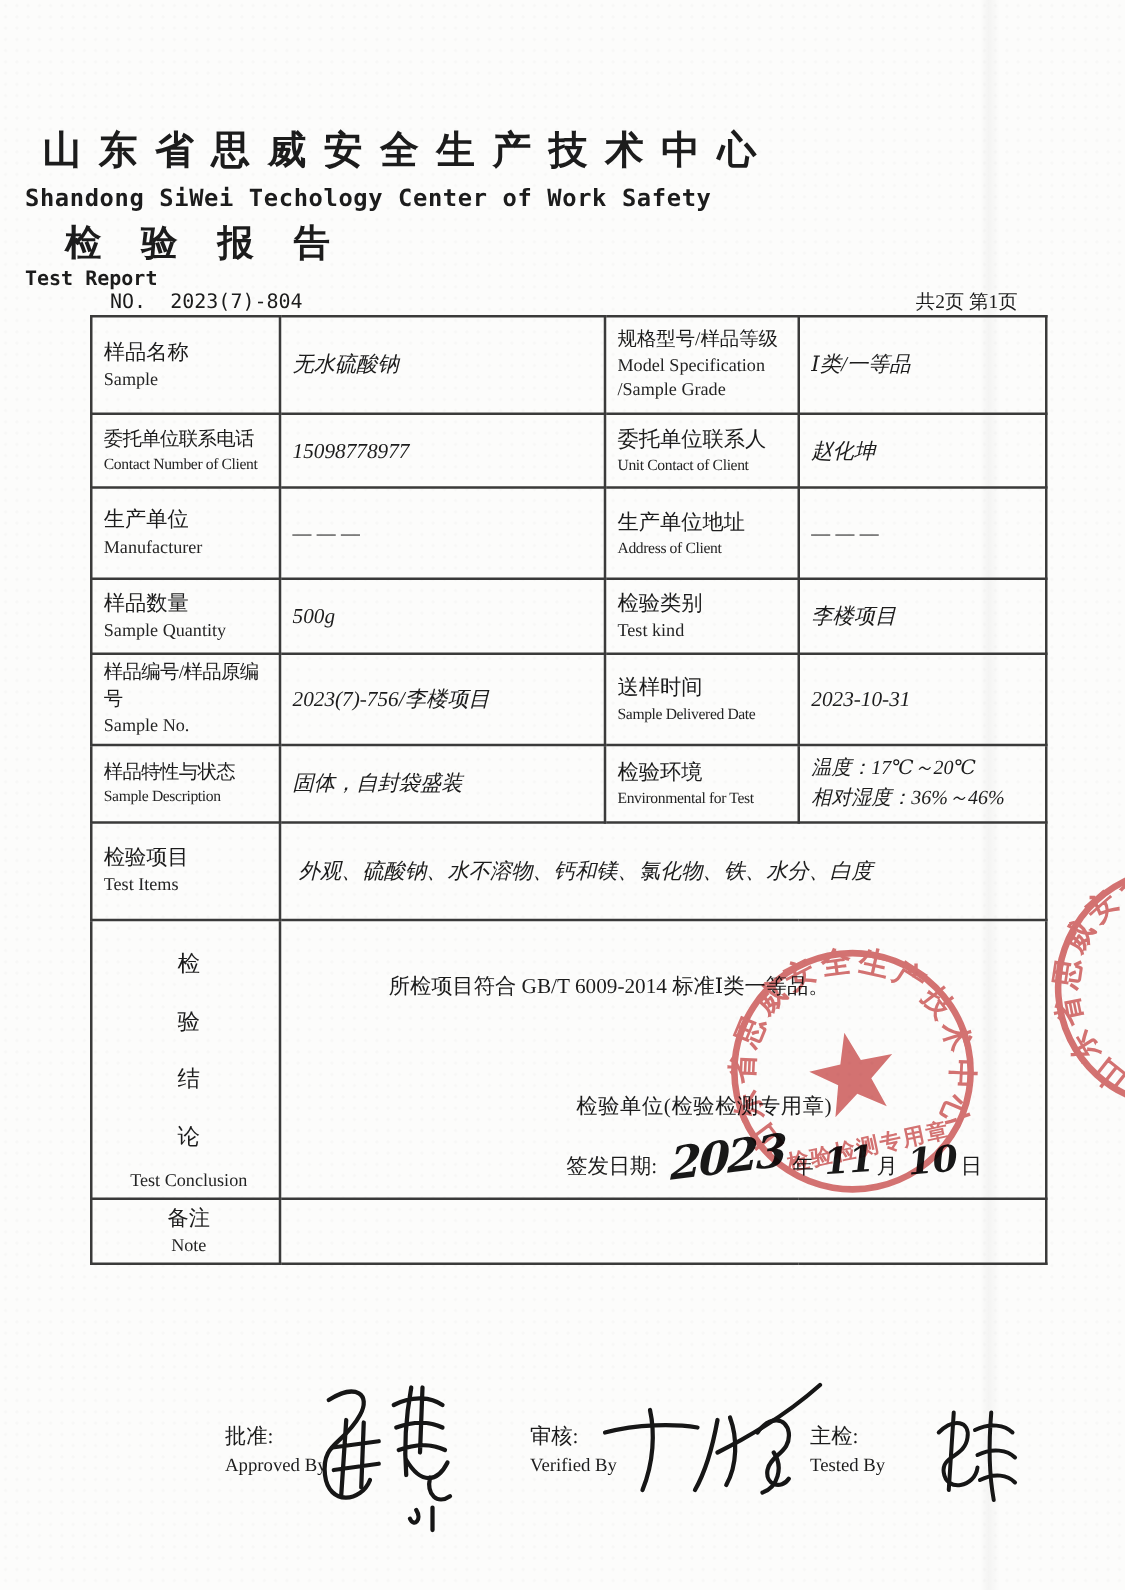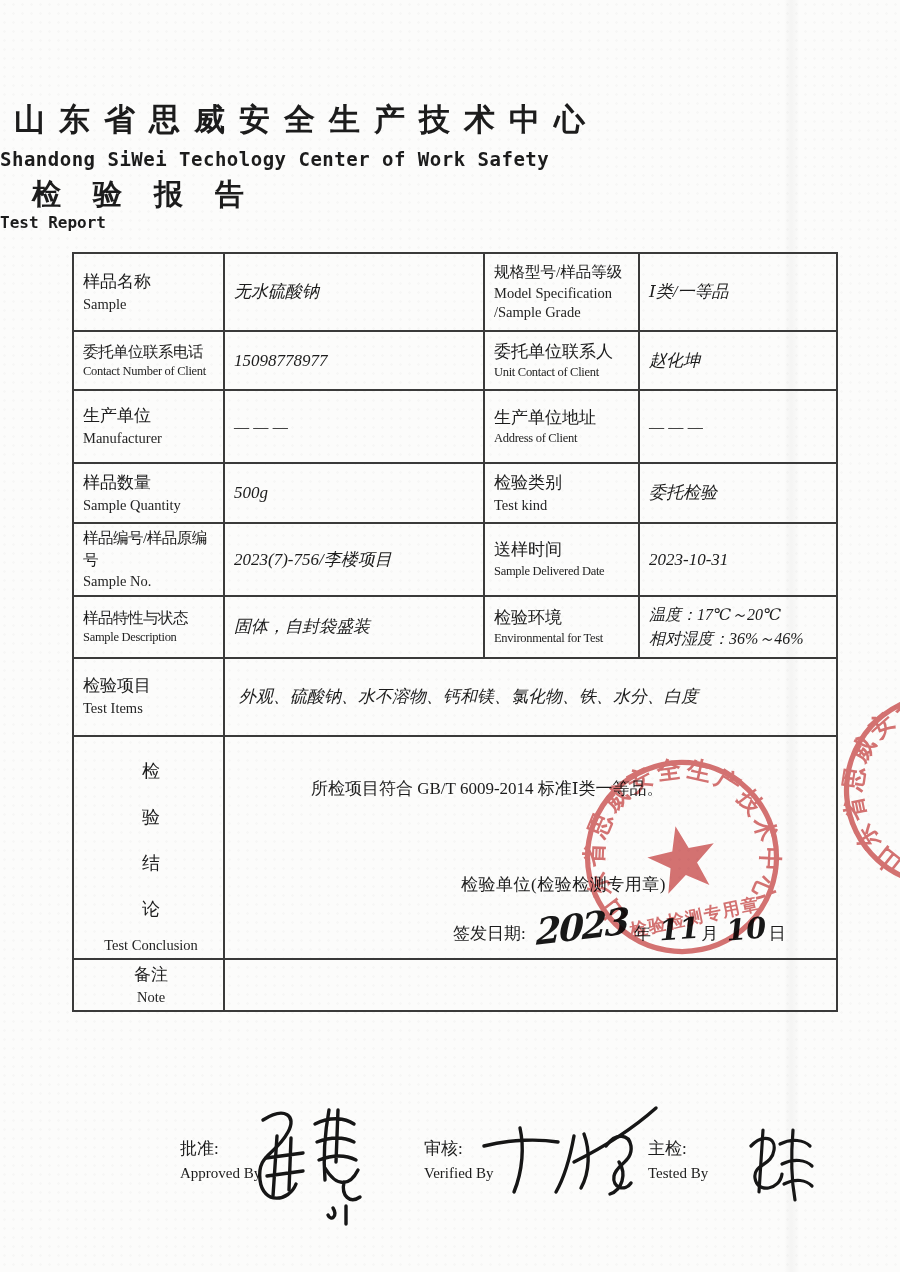--- a/index.html
+++ b/index.html
@@ -2,20 +2,21 @@
 <html><head>
 <meta charset="utf-8">
 <style>
   * { margin:0; padding:0; box-sizing:border-box; }
   body { background:#e8e8e8; font-family:"Liberation Serif","DejaVu Serif",serif; color:#1c1c1c; }
   .page {
     position:relative; width:900px; height:1272px; margin:0 auto;
     background:#fcfcfb;
     background-image: linear-gradient(90deg, transparent 784px, rgba(0,0,0,0.03) 791px, transparent 800px);
     overflow:hidden;
+    padding-left:20px;
   }
   .page::before{
     content:""; position:absolute; inset:0; pointer-events:none;
     background-image: radial-gradient(rgba(0,0,0,0.02) 1px, transparent 1.5px);
     background-size: 9px 9px;
   }
   .title-cn { position:absolute; top:99px; width:100%; font-size:31px; font-weight:700; letter-spacing:14px; text-indent:14px; }
   .title-en { position:absolute; top:148px; width:100%; font-size:19px; font-weight:700;
               font-family:"DejaVu Sans Mono","Liberation Mono",monospace; letter-spacing:0.5px; }
   .report-cn { position:absolute; top:175px; width:100%; font-size:29px; font-weight:700; letter-spacing:32px; text-indent:32px; }
@@ -59,20 +60,24 @@
 </style>
 </head>
 <body>
 
 <div class="page">
 
   <div class="title-cn">山东省思威安全生产技术中心</div>
   <div class="title-en">Shandong SiWei Techology Center of Work Safety</div>
   <div class="report-cn">检验报告</div>
   <div class="report-en">Test Report</div>
+  <div class="no-row">
+    <span>NO.  2023(7)-804</span>
+    <span class="pg">共2页 第1页</span>
+  </div>
 
   <table class="report">
     <colgroup>
         <col style="width:151px">
         <col style="width:260px">
         <col style="width:155px">
         <col style="width:198px">
       </colgroup>
 
     <tbody>
@@ -135,21 +140,21 @@
         <div class="lab-en">Sample Quantity</div>
       </td>
       <td class="vcell">
         <div class="val">500g</div>
       </td>
       <td>
         <div class="lab-cn">检验类别</div>
         <div class="lab-en">Test kind</div>
       </td>
       <td class="vcell">
-        <div class="val">委托检验</div>
+        <div class="val">李楼项目</div>
       </td>
     </tr>
 
     <tr style="height:63px">
       <td>
         <div class="lab-cn sm">样品编号/样品原编号</div>
         <div class="lab-en">Sample  No.</div>
       </td>
       <td class="vcell">
         <div class="val">2023(7)-756/李楼项目</div>

